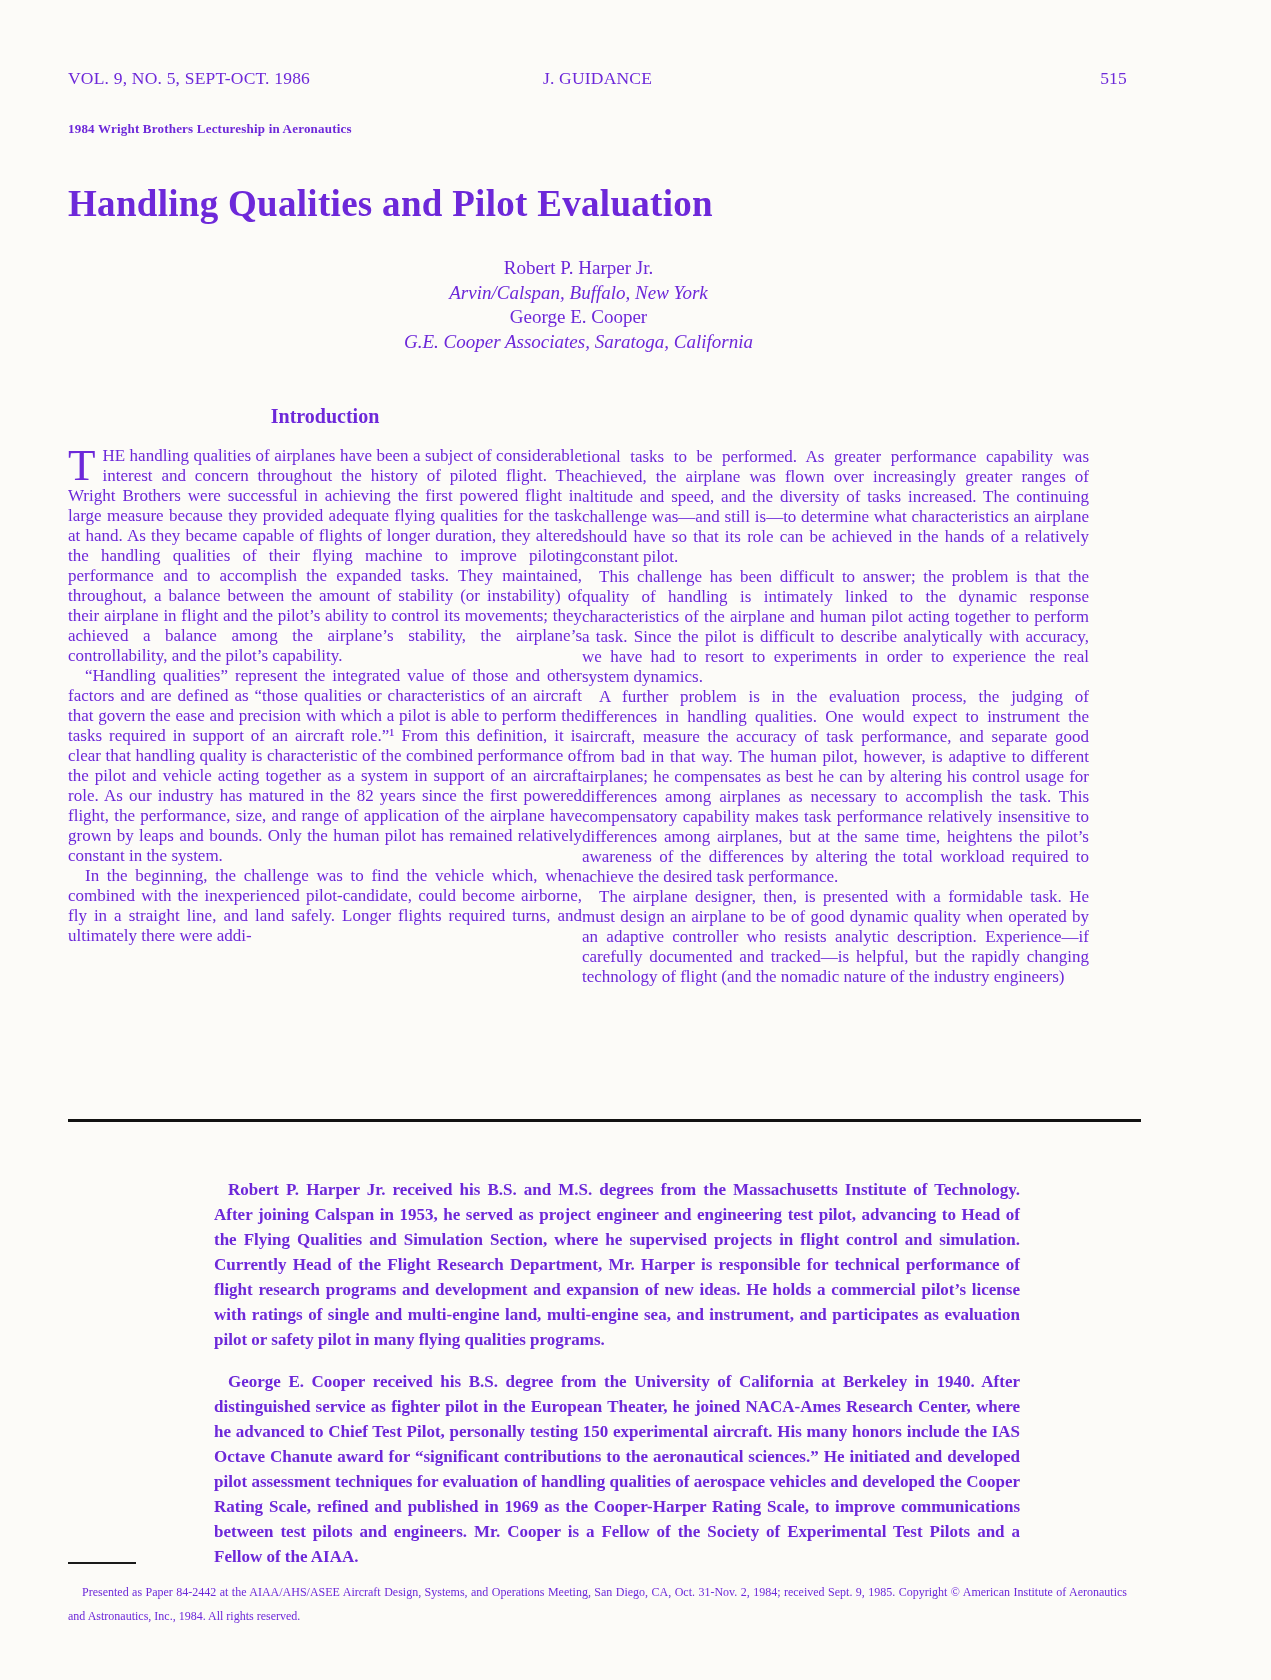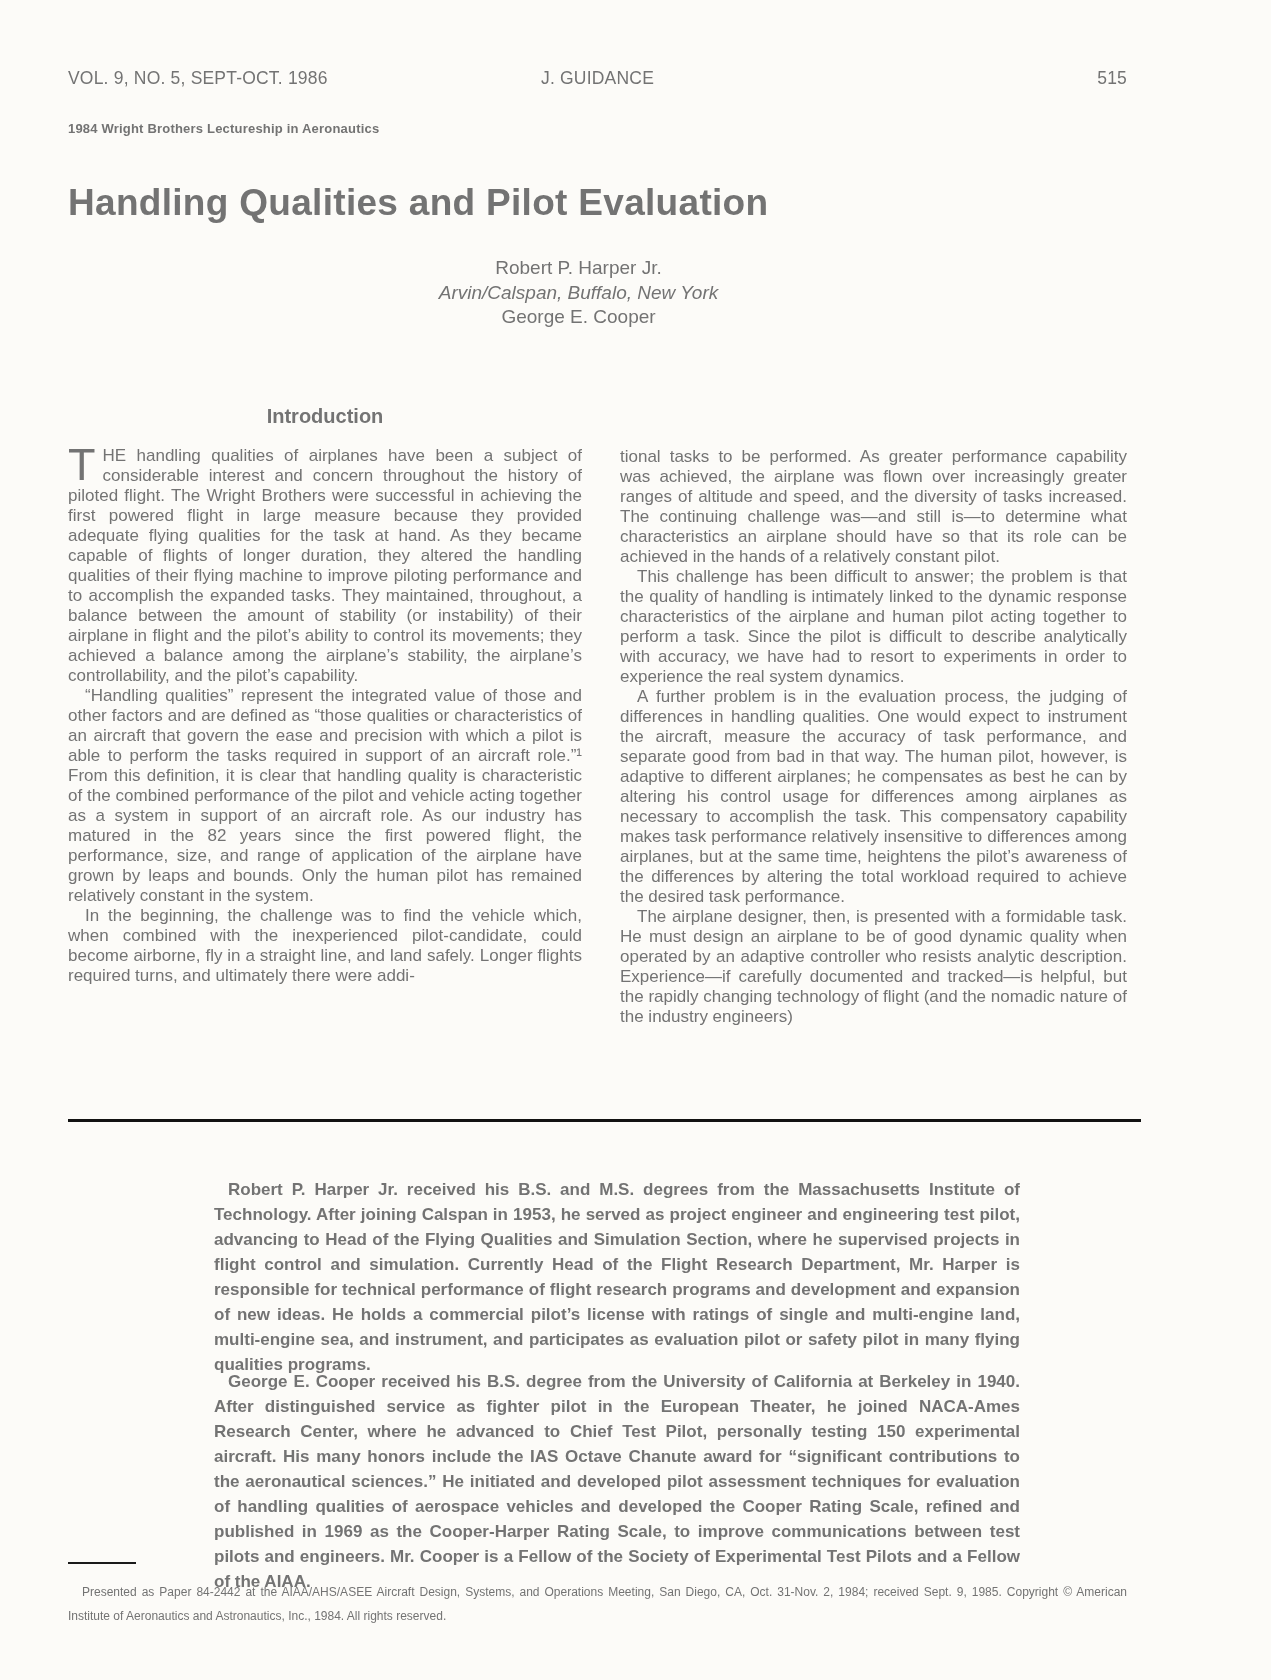--- a/index.html
+++ b/index.html
@@ -3,22 +3,22 @@
 <meta charset="utf-8">
 <style>
   html, body { margin: 0; padding: 0; }
   body { background: #e8e8e6; }
   .page {
     position: relative;
     width: 1271px;
     height: 1680px;
     margin: 0 auto;
     background: #fcfbf8;
-    font-family: Liberation Sans, sans-serif;
-    color: #737373;
+    font-family: Liberation Serif, serif;
+    color: #6d28d9;
     overflow: hidden;
   }
   
   .page-header {
     position: absolute;
     top: 68px; left: 68px; width: 1059px;
     display: flex; align-items: baseline;
     font-size: 17.5px;
     letter-spacing: 0.2px;
   }
@@ -43,21 +43,21 @@
     position: absolute;
     top: 256px; left: 49px; width: 1059px;
     text-align: center;
     font-size: 19px; line-height: 24.5px;
   }
   .byline .affil { font-style: italic; }
   
   .columns {
     position: absolute;
     top: 404px; left: 68px; width: 1059px;
-    display: flex; gap: 38px;
+    display: flex; 
   }
   .col-left  { width: 514px; }
   .col-right { width: 507px; margin-top: 43px; }
   .section-heading {
     text-align: center;
     font-size: 20px; font-weight: bold;
     line-height: 24px;
     margin: 0 0 18px 0;
   }
   p.body-p {
@@ -116,20 +116,21 @@
   </div>
 
   <div class="lectureship">1984 Wright Brothers Lectureship in Aeronautics</div>
 
   <h1 class="paper-title">Handling Qualities and Pilot Evaluation</h1>
 
   <div class="byline">
     <div>Robert P. Harper Jr.</div>
     <div class="affil">Arvin/Calspan, Buffalo, New York</div>
     <div>George E. Cooper</div>
+    <div class="affil">G.E. Cooper Associates, Saratoga, California</div>
   </div>
 
   <div class="columns">
 
     <div class="col-left">
       <h2 class="section-heading">Introduction</h2>
       <p class="body-p">
         <span class="dropcap">T</span><span>HE handling qualities of airplanes have been a subject of considerable interest and concern throughout the history of piloted flight. The Wright Brothers were successful in achieving the first powered flight in large measure because they provided adequate flying qualities for the task at hand. As they became capable of flights of longer duration, they altered the handling qualities of their flying machine to improve piloting performance and to accomplish the expanded tasks. They maintained, throughout, a balance between the amount of stability (or instability) of their airplane in flight and the pilot’s ability to control its movements; they achieved a balance among the airplane’s stability, the airplane’s controllability, and the pilot’s capability.</span>
       </p>
       <p class="body-p indent">“Handling qualities” represent the integrated value of those and other factors and are defined as “those qualities or characteristics of an aircraft that govern the ease and precision with which a pilot is able to perform the tasks required in support of an aircraft role.”¹ From this definition, it is clear that handling quality is characteristic of the combined performance of the pilot and vehicle acting together as a system in support of an aircraft role. As our industry has matured in the 82 years since the first powered flight, the performance, size, and range of application of the airplane have grown by leaps and bounds. Only the human pilot has remained relatively constant in the system.</p>

